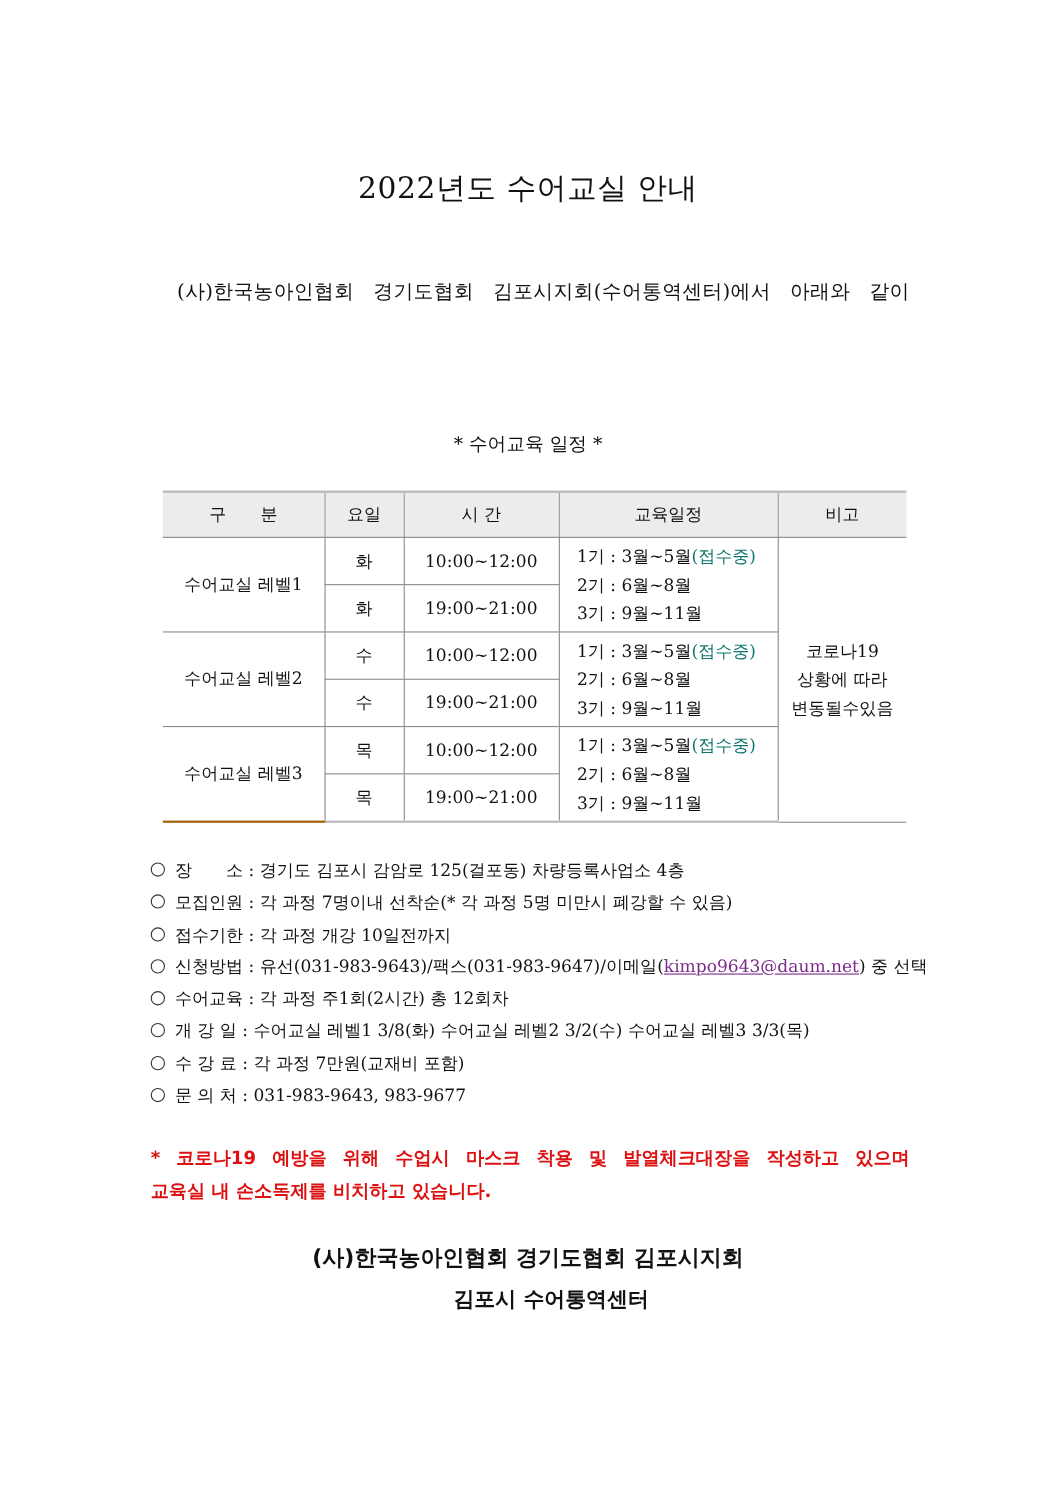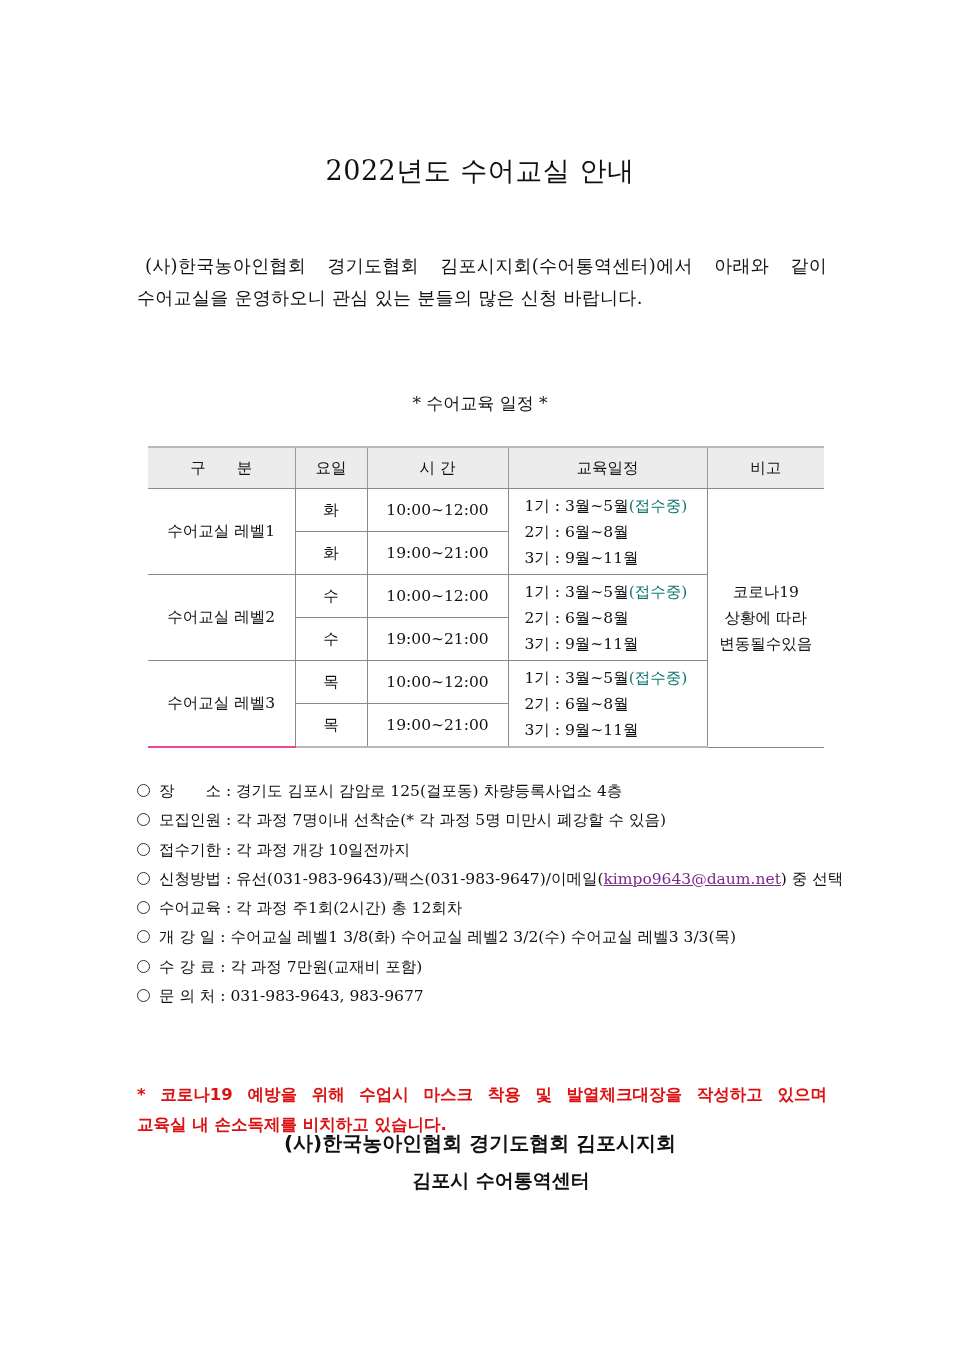--- a/index.html
+++ b/index.html
@@ -2,21 +2,21 @@
 <html><head>
 <meta charset="utf-8">
 <style>
   html, body { margin: 0; padding: 0; background: #ffffff; }
   body { width: 960px; height: 1357px; position: relative; overflow: hidden;
          font-family: "DejaVu Serif", "Liberation Serif", serif; color: #111; }
   .title { position: absolute; top: 153px; left: 0; width: 960px; text-align: center;
            font-size: 27px; letter-spacing: 0.5px; }
   .intro { position: absolute; top: 250px; left: 137px; width: 690px;
            font-size: 18px; line-height: 32px; letter-spacing: 0.3px; }
-  .intro .l1 { padding-left: 8px; display: block; text-align-last: justify; }
+  .intro .l1 { padding-left: 8px; display: block; text-align-last: justify; margin-left: 16px; }
   .intro .l2 { display: block; }
   .subhead { position: absolute; top: 392px; left: 0; width: 960px; text-align: center;
              font-size: 17px; }
   table.sched { position: absolute; top: 446px; left: 148px; width: 676px;
                 border-collapse: collapse; font-size: 15.5px; }
   table.sched th { background: #ececec; font-weight: normal; height: 38px;
                    border-top: 2px solid #b9b9b9; border-bottom: 1.5px solid #8a8a8a;
                    border-left: 1px solid #9a9a9a; border-right: 1px solid #9a9a9a; }
   table.sched th:first-child, table.sched td.first { border-left: none; }
   table.sched th:last-child, table.sched td.last { border-right: none; }
@@ -24,37 +24,36 @@
   table.sched tr.grp-end td { border-bottom: 1.5px solid #8a8a8a; }
   table.sched tr.table-end td { border-bottom: 2px solid #b9b9b9; }
   td.terms { text-align: left !important; padding-left: 16px !important; line-height: 26px; }
   .blue { color: #0f766e; }
   .note-cell { line-height: 26px; }
   .info { position: absolute; top: 777px; left: 137px; width: 700px; font-size: 15.5px; }
   .info .row { height: 29.3px; line-height: 29px; white-space: nowrap; }
   .circle { display: inline-block; width: 11px; height: 11px; border: 1px solid #333;
             border-radius: 50%; margin-right: 9px; vertical-align: -1px; }
   .email { color: #7a2a8a; text-decoration: underline; }
-  .warning { position: absolute; top: 1080px; left: 137px; width: 690px; color: #dd1111;
+  .warning { position: absolute; top: 1038px; left: 137px; width: 690px; color: #dd1111;
              font-weight: bold; font-size: 16.5px; line-height: 30px;
              font-family: "DejaVu Sans", "Liberation Sans", sans-serif; }
   .warning .w1 { display: block; text-align-last: justify; }
   .org { position: absolute; top: 1130px; left: 0; width: 960px; text-align: center;
          font-size: 20px; font-weight: bold; font-family: "DejaVu Sans", "Liberation Sans", sans-serif; }
   .center-name { position: absolute; top: 1168px; left: 0; width: 960px; text-align: center;
                  font-size: 19px; font-weight: bold; font-family: "DejaVu Sans", "Liberation Sans", sans-serif; margin-left: 21px; }
 </style>
 </head>
 <body>
 
 <div class="title">2022년도 수어교실 안내</div>
 
 <div class="intro">
   <span class="l1">(사)한국농아인협회 경기도협회 김포시지회(수어통역센터)에서 아래와 같이</span>
-  <span class="l2">수어교실을 운영하오니 관심 있는 분들의 많은 신청 바랍니다.</span>
 </div>
 
 <div class="subhead">* 수어교육 일정 *</div>
 
 <table class="sched">
   <colgroup>
     <col style="width:147px">
       <col style="width:72px">
       <col style="width:141px">
       <col style="width:199px">
@@ -100,21 +99,21 @@
         <div>2기 : 6월~8월</div>
         <div>3기 : 9월~11월</div>
       </td>
     </tr>
     <tr class="grp-end">
       <td>수</td>
       <td>19:00~21:00</td>
     </tr>
 
     <tr>
-      <td class="first" rowspan="2" style="border-bottom:2px solid #ec4899">수어교실 레벨3</td>
+      <td class="first" rowspan="2" style="border-bottom:2px solid #a16207">수어교실 레벨3</td>
       <td>목</td>
       <td>10:00~12:00</td>
       <td class="terms" rowspan="2" style="border-bottom:2px solid #b9b9b9">
         <div><span>1기 : 3월~5월</span><span class="blue">(접수중)</span></div>
         <div>2기 : 6월~8월</div>
         <div>3기 : 9월~11월</div>
       </td>
     </tr>
     <tr class="table-end">
       <td>목</td>

